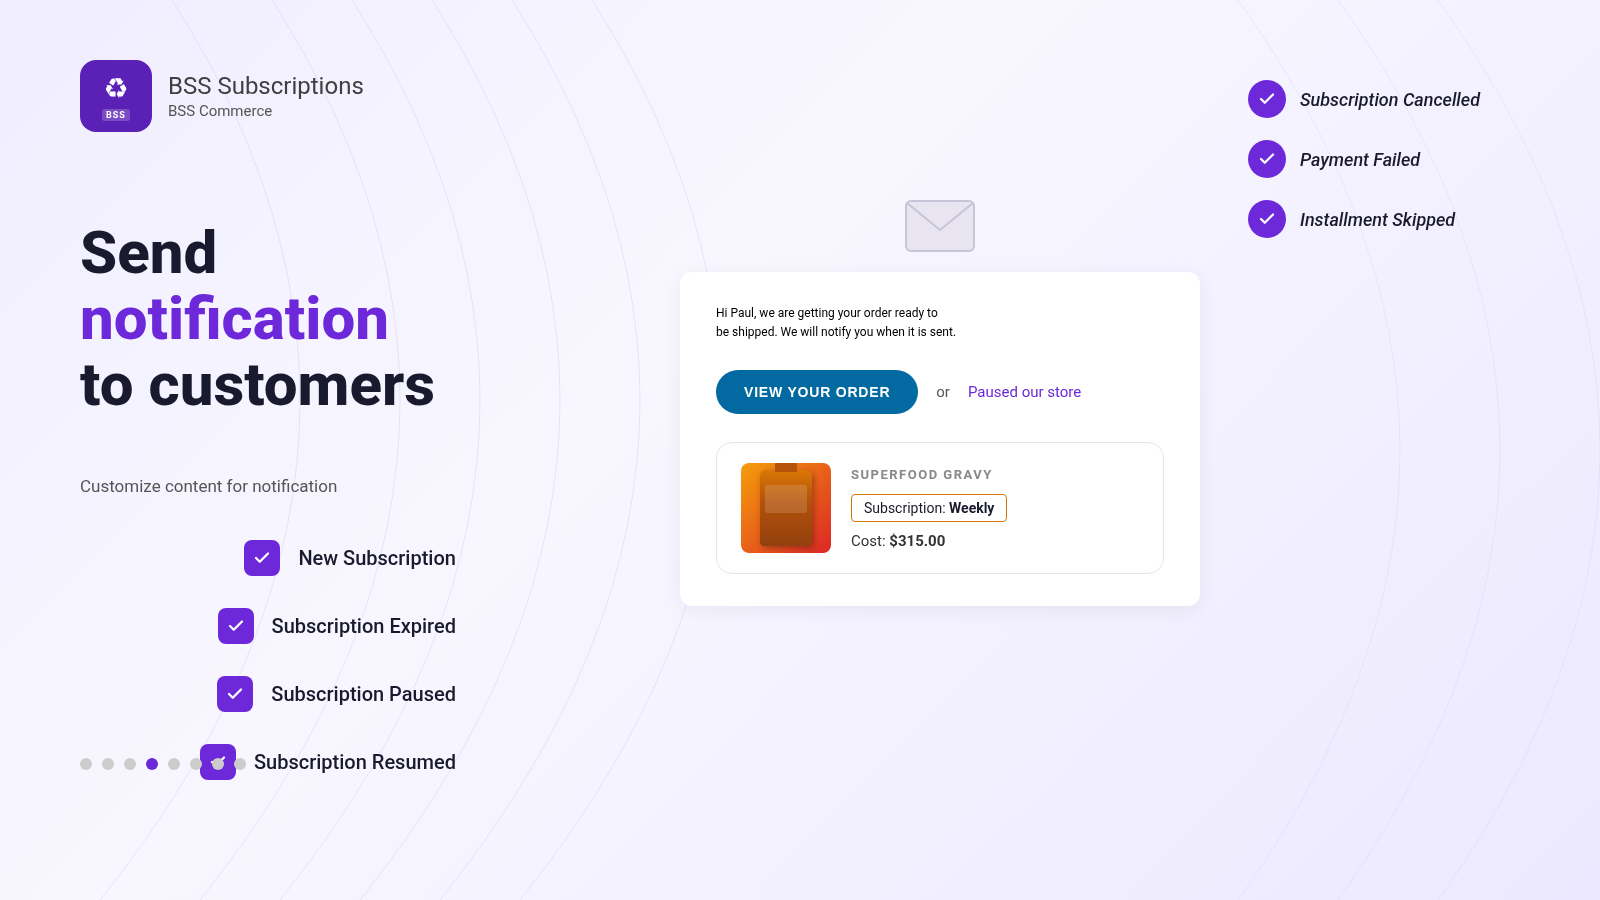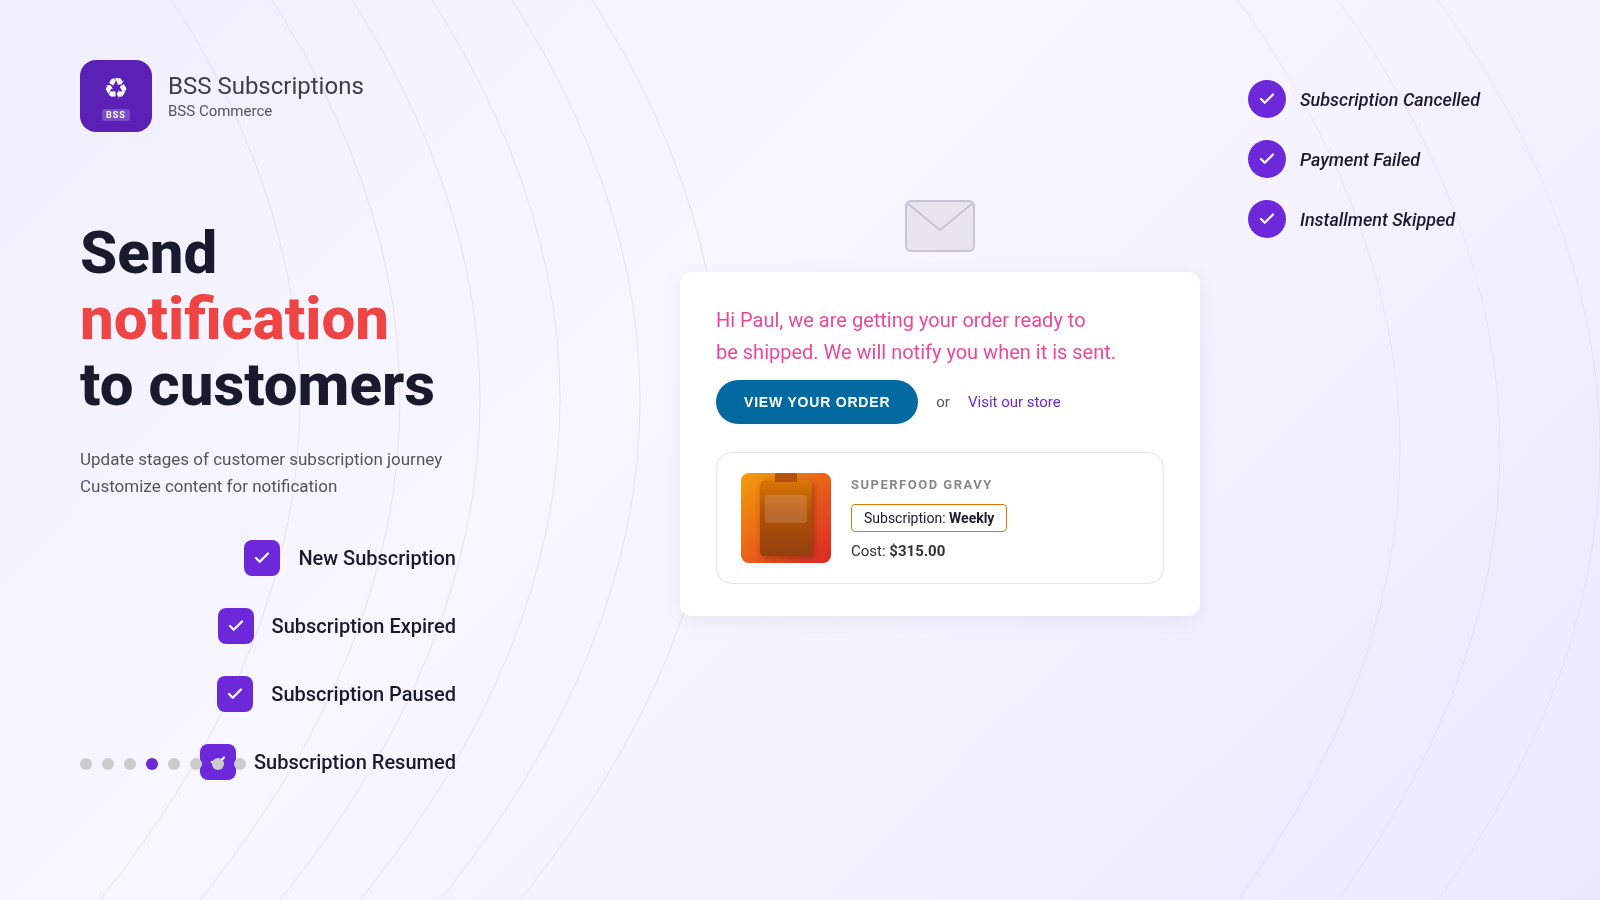--- a/index.html
+++ b/index.html
@@ -113,21 +113,21 @@
       left: 80px;
       max-width: 560px;
     }
     .main-heading {
       font-size: 60px;
       font-weight: 800;
       line-height: 1.1;
       color: #1a1a2e;
     }
     .main-heading .highlight {
-      color: #ef4444;
+      color: #6d28d9;
     }
     .sub-desc {
       margin-top: 28px;
       font-size: 17px;
       color: #555;
       line-height: 1.6;
     }
 
     
     .feature-list {
@@ -209,24 +209,24 @@
     }
 
     .email-title {
       font-size: 20px;
       font-weight: 700;
       color: #1a1a2e;
       margin-bottom: 16px;
     }
 
     .email-body {
-      font-size: 20px;
-      color: #ec4899;
+      font-size: 12px;
+      color: #000000;
       line-height: 1.6;
-      margin-bottom: 12px;
+      margin-bottom: 28px;
     }
 
     .email-actions {
       display: flex;
       align-items: center;
       gap: 18px;
       margin-bottom: 28px;
     }
 
     .btn-view-order {
@@ -403,21 +403,21 @@
   </div>
 </div>
 
 <div class="left-content">
   <div class="main-heading">
     <span>Send</span><br>
     <span class="highlight">notification</span><br>
     <span>to customers</span>
   </div>
   <div class="sub-desc">
-    <span>Update stages of customer subscription journey</span><br>
+    <br>
     <span>Customize content for notification</span>
   </div>
 
   <div class="feature-list">
     <div class="feature-item">
       <div class="feature-checkbox">
         <svg viewBox="0 0 24 24" fill="none">
           <polyline points="4,12 9,17 20,6" stroke="white" stroke-width="3" stroke-linecap="round" stroke-linejoin="round"></polyline>
         </svg>
       </div>
@@ -472,21 +472,21 @@
 
   <div class="email-card">
     <div class="email-body">
       Hi Paul, we are getting your order ready to<br>
       be shipped. We will notify you when it is sent.
     </div>
 
     <div class="email-actions">
       <button class="btn-view-order">VIEW YOUR ORDER</button>
       <span class="or-text">or</span>
-      <a class="visit-store-link">Visit our store</a>
+      <a class="visit-store-link">Paused our store</a>
     </div>
 
     <div class="product-card">
       <div class="product-image">
         <div class="product-bottle"></div>
       </div>
       <div class="product-info">
         <div class="product-name">SUPERFOOD GRAVY</div>
         <div class="subscription-badge">
           <span>Subscription:</span>

